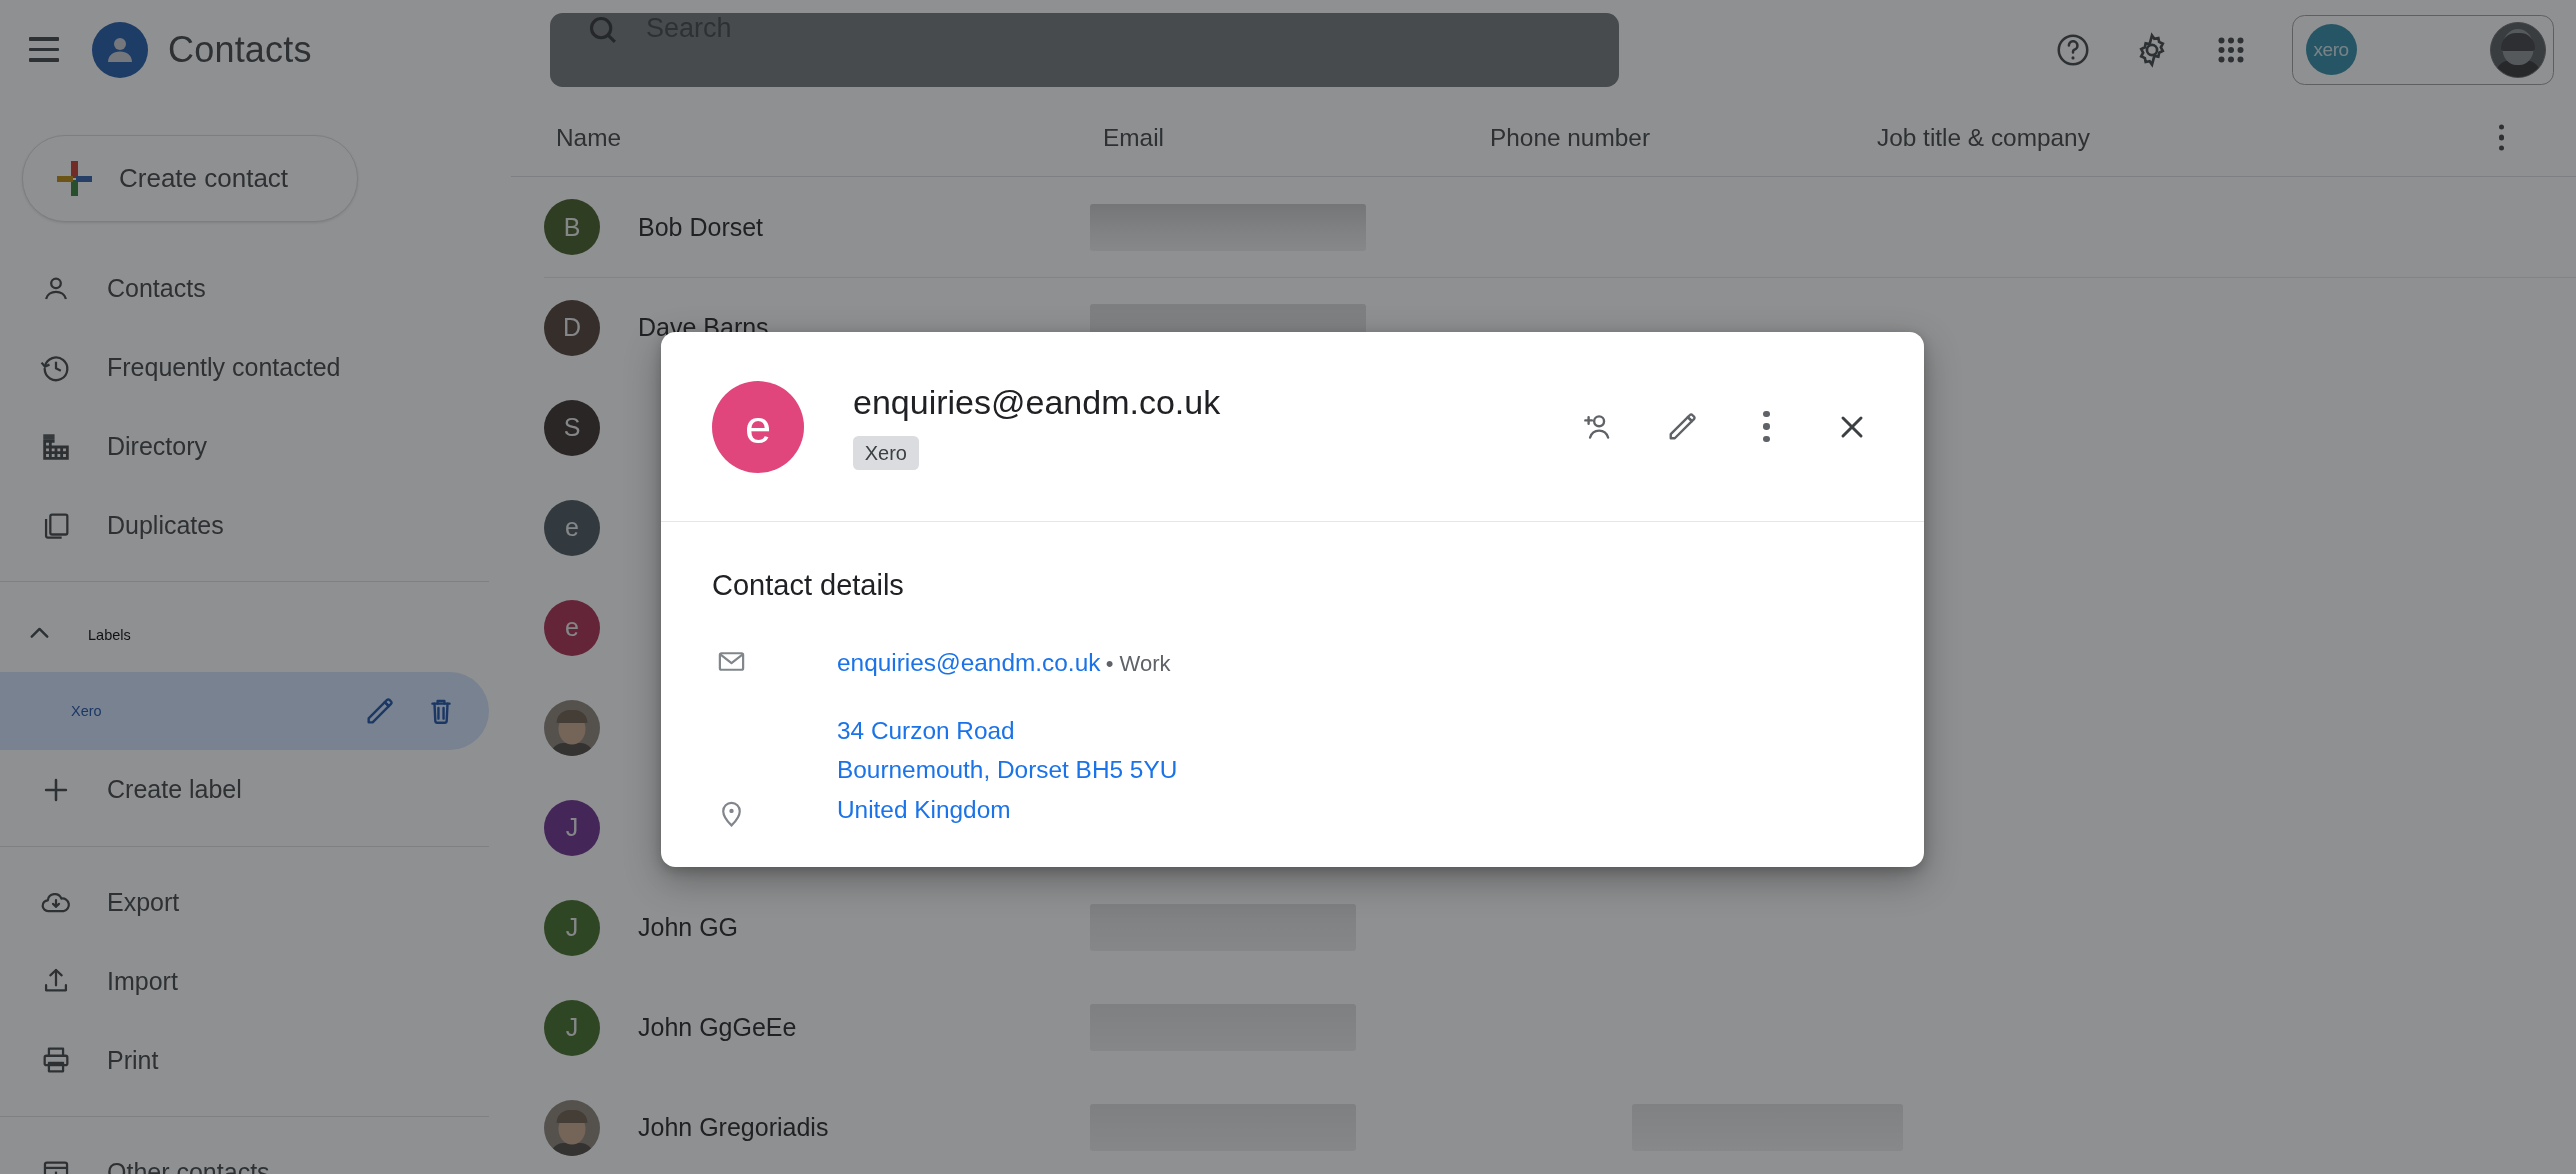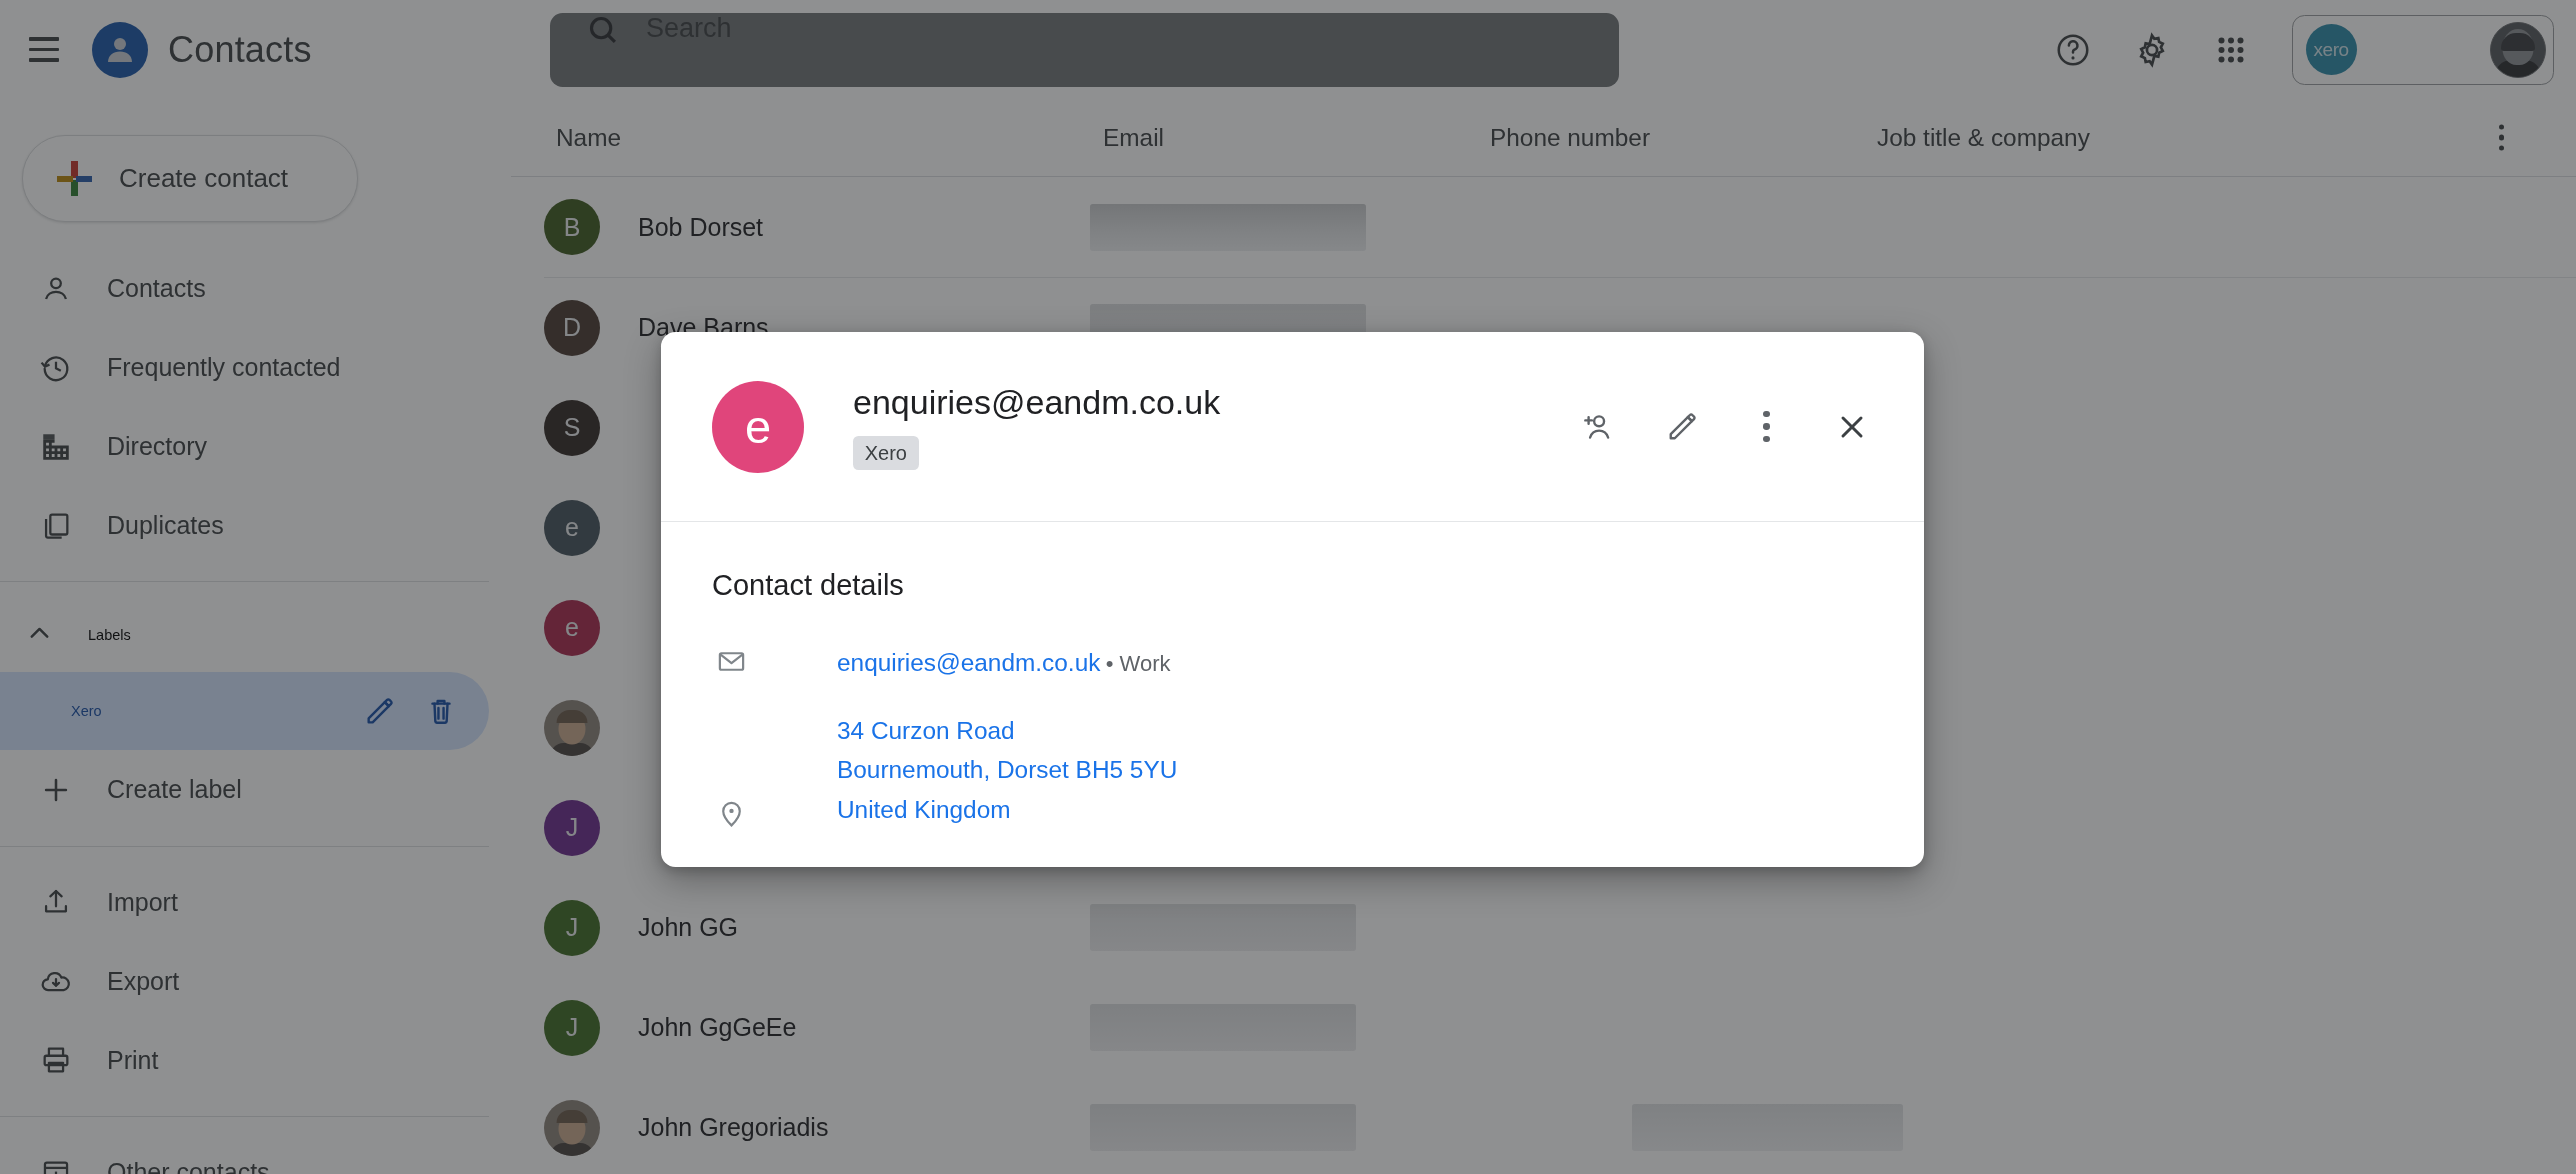--- a/index.html
+++ b/index.html
@@ -444,36 +444,36 @@
             </svg>
         </span>
         <span class="n-label">Create label</span>
       </div>
 
       <div class="nav-divider"></div>
 
       <div class="nav-item">
         <span class="n-icon">
           <svg viewBox="0 0 24 24" fill="none" stroke="#3c4043" stroke-width="1.6" stroke-linecap="round" stroke-linejoin="round">
+            <path d="M6.6 18.4a3.8 3.8 0 0 1-.4-7.6 5 5 0 0 1 9.6-1.2 3.6 3.6 0 0 1 1.6 8.8z"></path>
+            <path d="M12 10.6v4.6"></path>
+              <polyline points="9.9,13.3 12,15.4 14.1,13.3"></polyline>
+          </svg>
+        </span>
+        <span class="n-label">Export</span>
+      </div>
+      <div class="nav-item">
+        <span class="n-icon">
+          <svg viewBox="0 0 24 24" fill="none" stroke="#3c4043" stroke-width="1.6" stroke-linecap="round" stroke-linejoin="round">
             <path d="M12 15V4.4"></path>
               <polyline points="8,8 12,4.2 16,8"></polyline>
               <path d="M5 15v3.6h14V15"></path>
           </svg>
         </span>
         <span class="n-label">Import</span>
-      </div>
-      <div class="nav-item">
-        <span class="n-icon">
-          <svg viewBox="0 0 24 24" fill="none" stroke="#3c4043" stroke-width="1.6" stroke-linecap="round" stroke-linejoin="round">
-            <path d="M6.6 18.4a3.8 3.8 0 0 1-.4-7.6 5 5 0 0 1 9.6-1.2 3.6 3.6 0 0 1 1.6 8.8z"></path>
-            <path d="M12 10.6v4.6"></path>
-              <polyline points="9.9,13.3 12,15.4 14.1,13.3"></polyline>
-          </svg>
-        </span>
-        <span class="n-label">Export</span>
       </div>
       <div class="nav-item">
         <span class="n-icon">
           <svg viewBox="0 0 24 24" fill="none" stroke="#3c4043" stroke-width="1.6" stroke-linejoin="round">
             <path d="M7 9V4h10v5"></path>
               <rect x="4" y="9" width="16" height="6.6" rx="1.2"></rect>
               <rect x="7" y="14" width="10" height="6"></rect>
           </svg>
         </span>
         <span class="n-label">Print</span>

